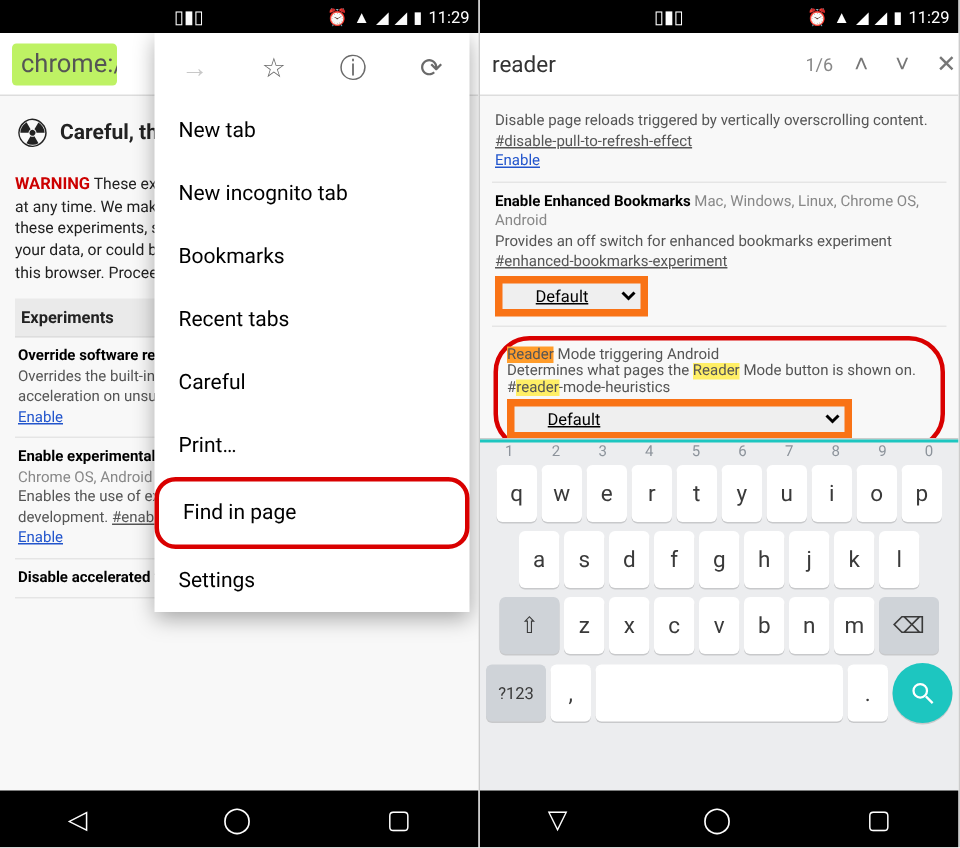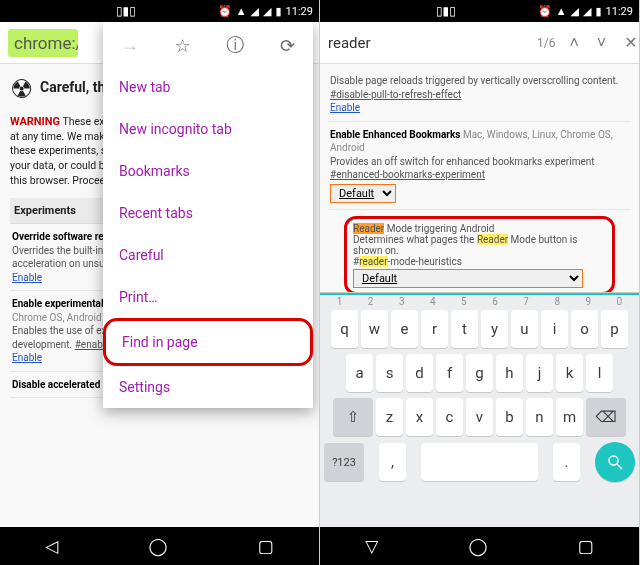--- a/index.html
+++ b/index.html
@@ -17,43 +17,43 @@
 .warning { color:#c00; font-weight:bold; font-size:11px;}
 .exp-header { background:#eaeaea; font-weight:bold; font-size:11px; padding:6px 4px; margin-top:10px; border-bottom:1px solid #ddd;}
 .flag { padding:6px 2px; border-bottom:1px solid #e5e5e5; font-size:10px; color:#555; line-height:1.35;}
 .flag .ftitle { font-weight:bold; color:#000; font-size:10px;}
 .flag .plat { color:#888;}
 .flag .hash { text-decoration:underline;margin-top:26px;}
 .flag .enable { color:#2255cc; text-decoration:underline; cursor:pointer;}
 .menu-overlay { position:absolute; top:22px; right:6px; width:210px; background:#fff; box-shadow:0 4px 14px rgba(0,0,0,0.35); z-index:10; padding-top:2px;}
 .menu-top { display:flex; justify-content:space-around; align-items:center; height:42px; border-bottom:0px; }
 .menu-top .icon { color:#6a6a6a; font-size:18px;}
-.menu-item { padding:13px 16px; font-size:14px; color:#a21caf; cursor:pointer;}
+.menu-item { padding:13px 16px; font-size:14px; color:#000000; cursor:pointer;}
 .circle-red { border:3px solid #d90000; border-radius:14px; }
 .navbar { position:absolute; bottom:0; left:0; right:0; height:38px; background:#000; display:flex; justify-content:space-around; align-items:center; color:#fff; z-index:20;}
 .navkey { color:#fff; font-size:17px;}
 
 
 .findbar { height:42px; display:flex; align-items:center; padding:0 8px; gap:10px; background:#fff; border-bottom:1px solid #ddd;}
 .findinput { flex:1; border:none; font-size:15px; color:#333; outline:none; }
 .findcount { color:#888; font-size:12px;text-align:right;}
 .chev { color:#777; font-size:16px; padding:0 4px;}
 .content2 { padding:4px 8px; font-size:10px; color:#555; background:#f8f8f8; height:228px; overflow:hidden;}
 .hl { background:#ffef66;}
 .hl-strong { background:#ff9c2a;}
-.dropdown { font-size:11px; border:1px solid #f97316; background:#efefef; padding:1px 4px; margin-top:2px;text-decoration:underline;}
-.big-red-box { border:3px solid #d90000; border-radius:12px; padding:4px 6px; margin:6px 16px;}
+.dropdown { font-size:11px; border:5px solid #f97316; background:#efefef; padding:1px 18px; margin-top:2px;text-decoration:underline;}
+.big-red-box { border:3px solid #d90000; border-radius:24px; padding:4px 6px; margin:6px 1px;}
 .keyboard { position:absolute; left:0; right:0; bottom:38px; background:#ecedef; height:235px; border-top:1px solid #ccc; z-index:5;}
 .numrow { display:flex; justify-content:space-around; color:#8c939b; font-size:10px; padding:3px 4px 0 4px;}
 .krow { display:flex; justify-content:center; gap:3px; padding:3px 4px;}
 .key { background:#fff; border-radius:4px; width:27px; height:38px; display:flex; align-items:center; justify-content:center; font-size:15px; color:#3a3a3a; box-shadow:0 1px 0 rgba(0,0,0,0.15);}
 .key.wide { width:40px; background:#cfd3d8;}
 .key.space { flex:1; background:#fff;}
 .key.search { width:40px; background:#1dc6c0; border-radius:50%; color:#fff; height:40px;}
-.brow { display:flex; gap:15px; padding:3px 4px; align-items:center;}
+.brow { display:flex; gap:3px; padding:3px 4px; align-items:center;}
 .sym { background:#cfd3d8;}
 .topline { position:absolute; top:0; left:0; right:0; height:2px; background:#1dc6c0;}
 </style>
 </head>
 <body>
 
 <div class="screen">
   <div class="statusbar">
     <span class="vib sb-icon">▯▮▯</span>
     <span class="sb-icon">⏰</span>

